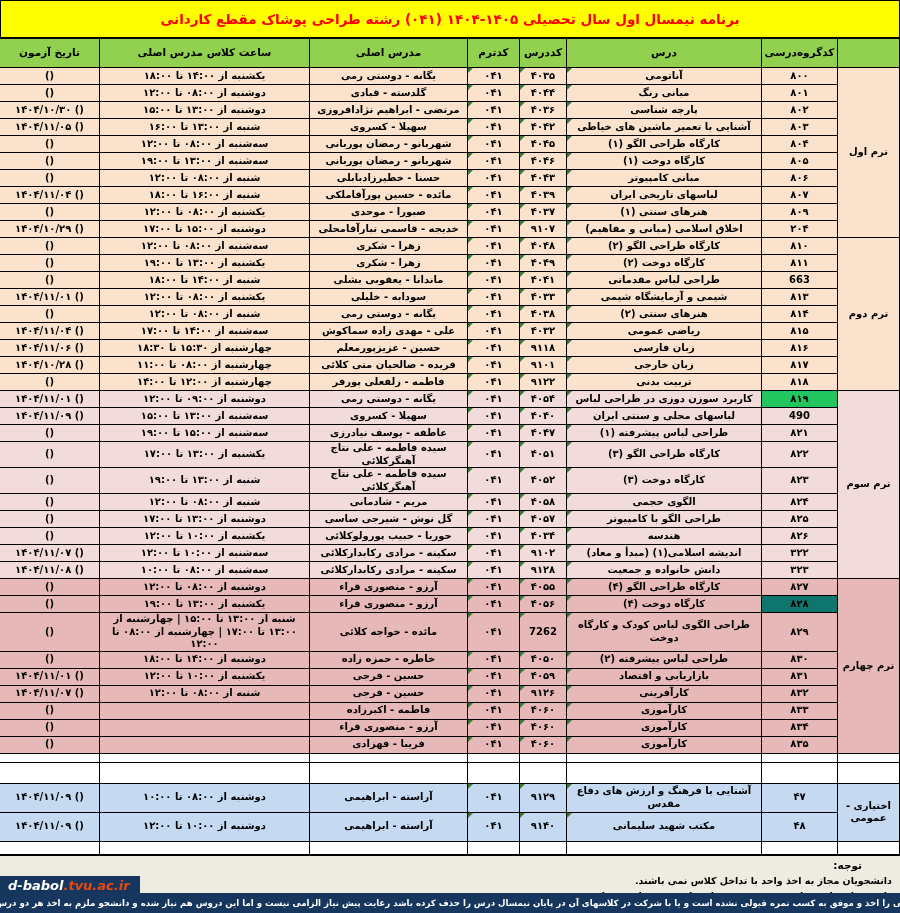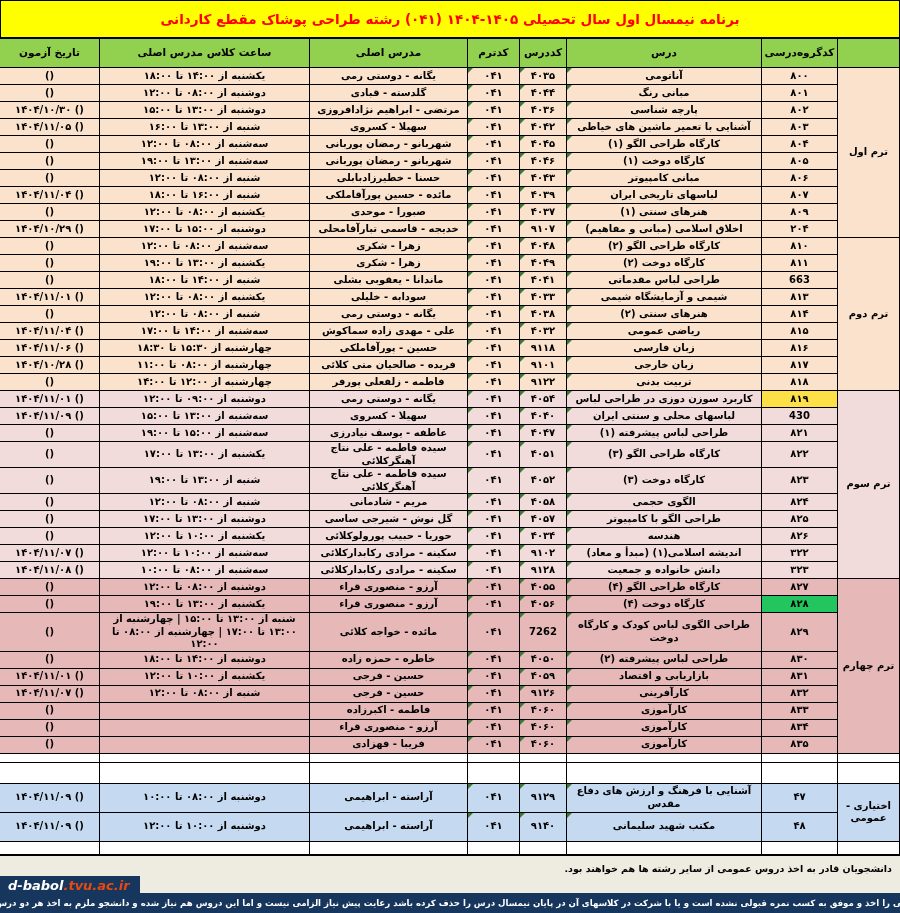--- a/index.html
+++ b/index.html
@@ -282,21 +282,21 @@
         <td class="tri" style="background: rgb(251, 226, 204);">۰۴۱</td>
         <td class="c-instr" style="background: rgb(251, 226, 204);">علی - مهدی زاده سماکوش</td>
         <td class="c-time" style="background: rgb(251, 226, 204); margin-top: 31px;">سه‌شنبه از ۱۴:۰۰ تا ۱۷:۰۰</td>
         <td class="c-exam" style="background: rgb(251, 226, 204);">۱۴۰۴/۱۱/۰۴ ()</td>
       </tr>
       <tr>
         <td style="background: rgb(251, 226, 204);">۸۱۶</td>
         <td class="tri" style="background: rgb(251, 226, 204);">زبان فارسی</td>
         <td class="tri" style="background: rgb(251, 226, 204);">۹۱۱۸</td>
         <td class="tri" style="background: rgb(251, 226, 204);">۰۴۱</td>
-        <td class="c-instr" style="background: rgb(251, 226, 204);">حسین - پورآقاملکی</td>
+        <td class="c-instr" style="background: rgb(251, 226, 204);">حسین - عزیزپورمعلم</td>
         <td class="c-time" style="background: rgb(251, 226, 204);">چهارشنبه از ۱۵:۳۰ تا ۱۸:۳۰</td>
         <td class="c-exam" style="background: rgb(251, 226, 204);">۱۴۰۴/۱۱/۰۶ ()</td>
       </tr>
       <tr>
         <td style="background: rgb(251, 226, 204);">۸۱۷</td>
         <td class="tri" style="background: rgb(251, 226, 204);">زبان خارجی</td>
         <td class="tri" style="background: rgb(251, 226, 204);">۹۱۰۱</td>
         <td class="tri" style="background: rgb(251, 226, 204);">۰۴۱</td>
         <td class="c-instr" style="background: rgb(251, 226, 204);">فریده - صالحیان متی کلائی</td>
         <td class="c-time" style="background: rgb(251, 226, 204);">چهارشنبه از ۰۸:۰۰ تا ۱۱:۰۰</td>
@@ -308,30 +308,30 @@
         <td class="tri" style="background: rgb(251, 226, 204);">۹۱۲۲</td>
         <td class="tri" style="background: rgb(251, 226, 204);">۰۴۱</td>
         <td class="c-instr" style="background: rgb(251, 226, 204);">فاطمه - زلفعلی پورفر</td>
         <td class="c-time" style="background: rgb(251, 226, 204);">چهارشنبه از ۱۲:۰۰ تا ۱۴:۰۰</td>
         <td class="c-exam" style="background: rgb(251, 226, 204);">()</td>
       </tr>
     </tbody>
     <tbody>
       <tr>
         <td class="term-label" rowspan="10" style="background: rgb(242, 220, 219);">ترم سوم</td>
-        <td style="background: #fde047;">۸۱۹</td>
+        <td style="background: #22c55e;">۸۱۹</td>
         <td class="tri" style="background: rgb(242, 220, 219);">کاربرد سوزن دوزی در طراحی لباس</td>
         <td class="tri" style="background: rgb(242, 220, 219);">۴۰۵۴</td>
         <td class="tri" style="background: rgb(242, 220, 219);">۰۴۱</td>
         <td class="c-instr" style="background: rgb(242, 220, 219);">یگانه - دوستی رمی</td>
         <td class="c-time" style="background: rgb(242, 220, 219);">دوشنبه از ۰۹:۰۰ تا ۱۲:۰۰</td>
         <td class="c-exam" style="background: rgb(242, 220, 219);">۱۴۰۴/۱۱/۰۱ ()</td>
       </tr>
       <tr>
-        <td style="background: rgb(242, 220, 219);">430</td>
+        <td style="background: rgb(242, 220, 219);">490</td>
         <td class="tri" style="background: rgb(242, 220, 219);">لباسهای محلی و سنتی ایران</td>
         <td class="tri" style="background: rgb(242, 220, 219);">۴۰۴۰</td>
         <td class="tri" style="background: rgb(242, 220, 219);">۰۴۱</td>
         <td class="c-instr" style="background: rgb(242, 220, 219);">سهیلا - کسروی</td>
         <td class="c-time" style="background: rgb(242, 220, 219);">سه‌شنبه از ۱۳:۰۰ تا ۱۵:۰۰</td>
         <td class="c-exam" style="background: rgb(242, 220, 219);">۱۴۰۴/۱۱/۰۹ ()</td>
       </tr>
       <tr>
         <td style="background: rgb(242, 220, 219);">۸۲۱</td>
         <td class="tri" style="background: rgb(242, 220, 219);">طراحی لباس پیشرفته (۱)</td>
@@ -410,21 +410,21 @@
         <td class="term-label" rowspan="9" style="background: rgb(230, 185, 184);">ترم چهارم</td>
         <td style="background: rgb(230, 185, 184);">۸۲۷</td>
         <td class="tri" style="background: rgb(230, 185, 184);">کارگاه طراحی الگو (۴)</td>
         <td class="tri" style="background: rgb(230, 185, 184);">۴۰۵۵</td>
         <td class="tri" style="background: rgb(230, 185, 184);">۰۴۱</td>
         <td class="c-instr" style="background: rgb(230, 185, 184);">آرزو - منصوری قراء</td>
         <td class="c-time" style="background: rgb(230, 185, 184);">دوشنبه از ۰۸:۰۰ تا ۱۲:۰۰</td>
         <td class="c-exam" style="background: rgb(230, 185, 184);">()</td>
       </tr>
       <tr>
-        <td style="background: #22c55e;">۸۲۸</td>
+        <td style="background: #0f766e;">۸۲۸</td>
         <td class="tri" style="background: rgb(230, 185, 184);">کارگاه دوخت (۴)</td>
         <td class="tri" style="background: rgb(230, 185, 184);">۴۰۵۶</td>
         <td class="tri" style="background: rgb(230, 185, 184);">۰۴۱</td>
         <td class="c-instr" style="background: rgb(230, 185, 184);">آرزو - منصوری قراء</td>
         <td class="c-time" style="background: rgb(230, 185, 184);">یکشنبه از ۱۳:۰۰ تا ۱۹:۰۰</td>
         <td class="c-exam" style="background: rgb(230, 185, 184);">()</td>
       </tr>
       <tr class="tall">
         <td style="background: rgb(230, 185, 184);">۸۲۹</td>
         <td class="tri" style="background: rgb(230, 185, 184);">طراحی الگوی لباس کودک و کارگاه دوخت</td>
@@ -536,20 +536,22 @@
         <td></td>
         <td></td>
         <td></td>
         <td></td>
         <td></td>
       </tr>
     </tbody>
   </table>
 
 <div class="notes-area">
+  <div class="notes-heading">توجه:</div>
+  <div class="note-line">دانشجویان مجاز به اخذ واحد با تداخل کلاس نمی باشند.</div>
   <div class="note-line">دانشجویان قادر به اخذ دروس عمومی از سایر رشته ها هم خواهند بود.</div>
 </div>
 
 <div class="site-logo"><span>d-babol</span><span class="logo-accent">.tvu.ac.ir</span></div>
 
 <div class="footer-bar">
   <span>درصورتی که دانشجویی درسی را اخذ و موفق به کسب نمره قبولی نشده است و یا با شرکت در کلاسهای آن در پایان نیمسال درس را حذف کرده باشد رعایت پیش نیاز الزامی نیست و اما این دروس هم نیاز شده و دانشجو ملزم به اخذ هر دو درس در ترم مهر ۱۴۰۴ می باشد.</span>
 </div>
 
 </body></html>

